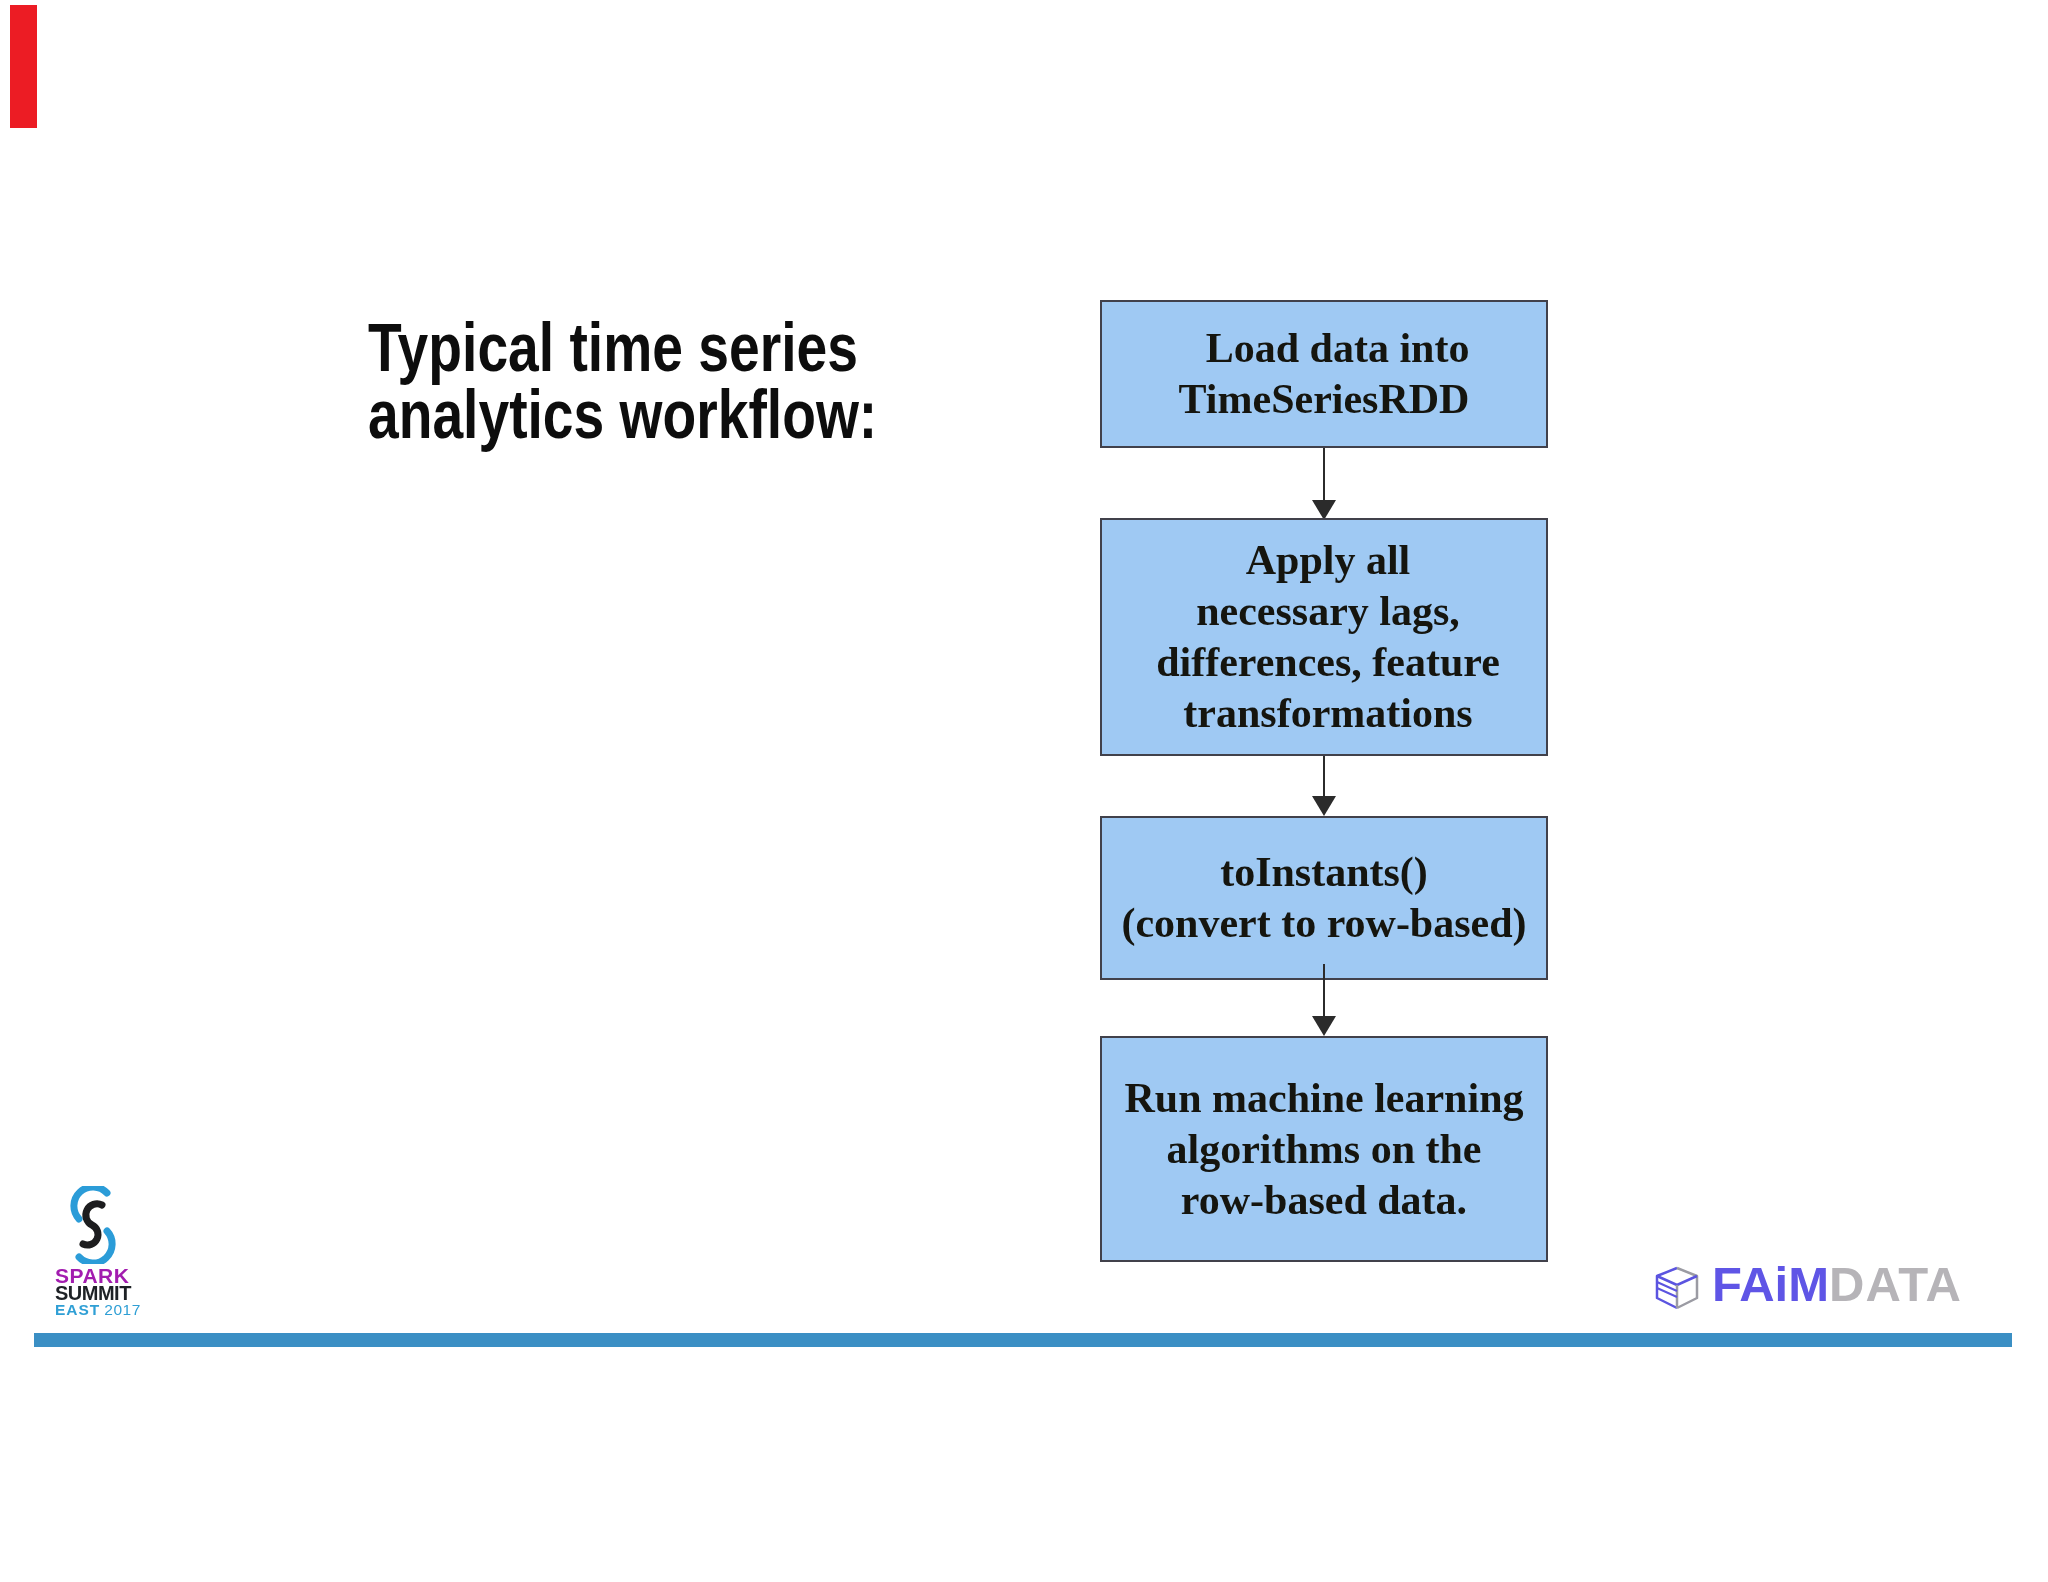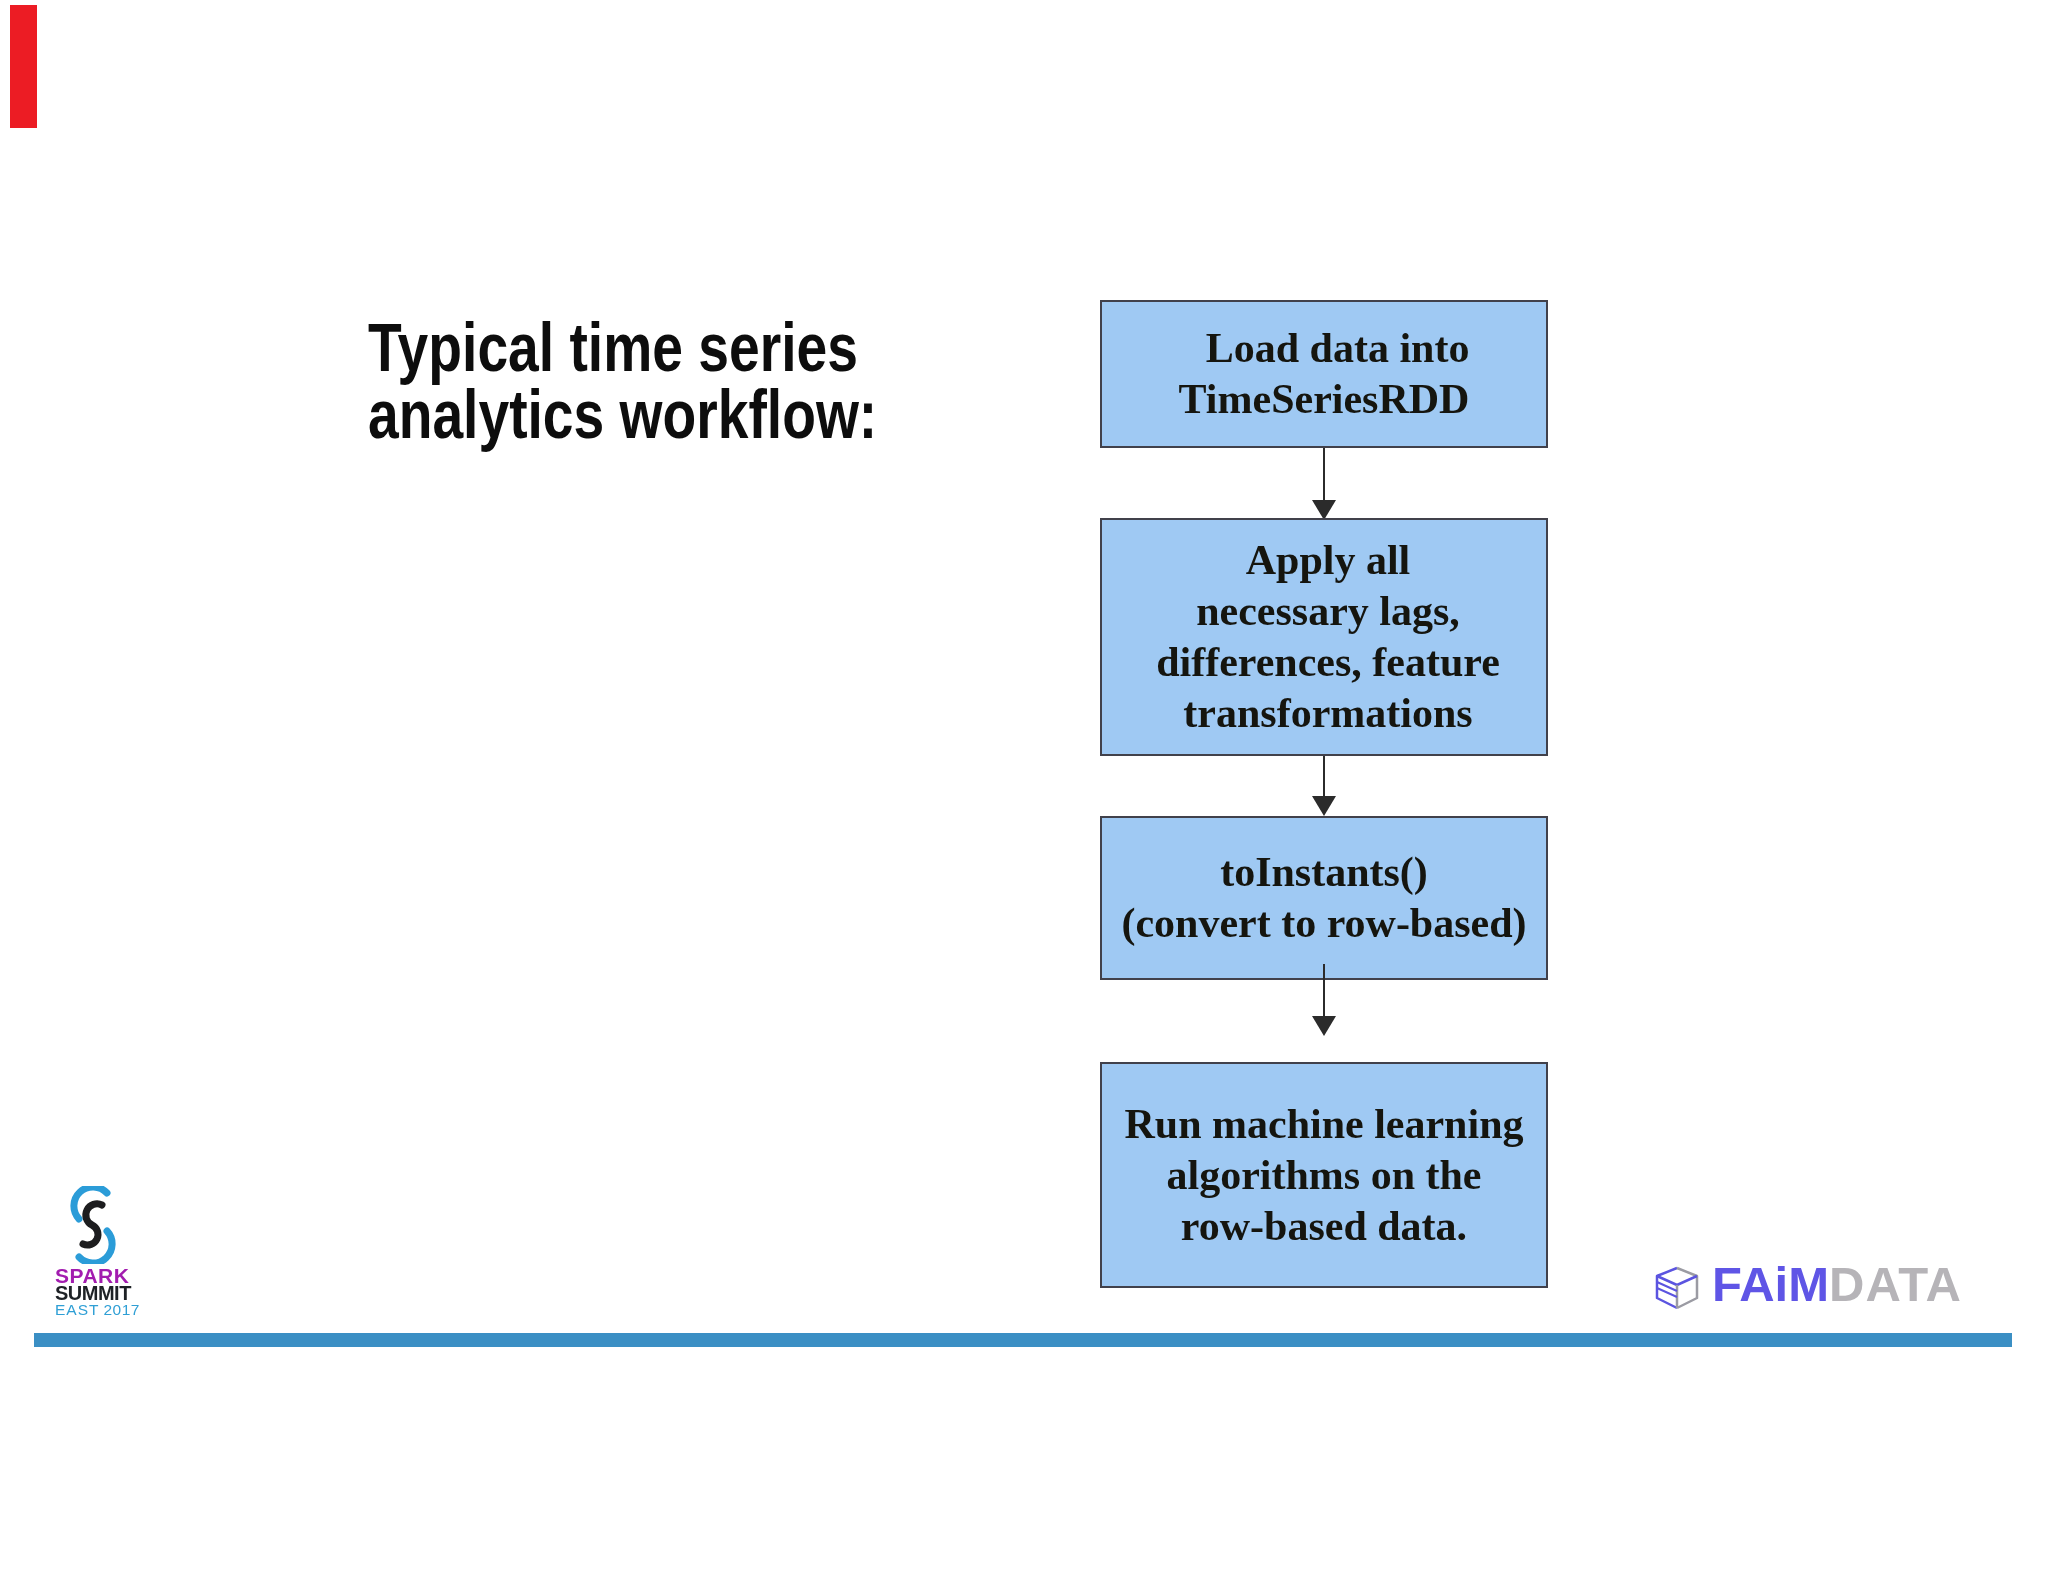--- a/index.html
+++ b/index.html
@@ -37,21 +37,21 @@
   }
   .flow-box .box-text{
     font-family:"Liberation Serif", serif;
     font-weight:bold;color:#15150f;
     font-size:42px;line-height:51px;
     white-space:pre-line;
   }
   #box1{top:300px;height:148px;text-align:right;}
   #box2{top:518px;height:238px;padding-left:8px;}
   #box3{top:816px;height:164px;}
-  #box4{top:1036px;height:226px;margin-top:26px;}
+  #box4{top:1036px;height:226px;}
 
   
   .arrow-line{
     position:absolute;left:1323px;width:2px;background:#2b2b2b;
   }
   .arrow-head{
     position:absolute;left:1312px;width:0;height:0;
     border-left:12px solid transparent;
     border-right:12px solid transparent;
     border-top:20px solid #2b2b2b;
@@ -59,21 +59,21 @@
   #arrow1-line{top:448px;height:54px;}   #arrow1-head{top:500px;}
   #arrow2-line{top:756px;height:42px;}   #arrow2-head{top:796px;}
   #arrow3-line{top:964px;height:54px;}   #arrow3-head{top:1016px;}
 
   
   .spark-logo{position:absolute;left:54px;top:1184px;width:140px;height:140px;}
   .spark-swirl{position:absolute;left:14px;top:2px;}
   .spark-line1{position:absolute;left:1px;top:80px;font-size:21px;font-weight:bold;color:#a21caf;letter-spacing:0.5px;}
   .spark-line2{position:absolute;left:1px;top:98px;font-size:20px;font-weight:bold;color:#1e2226;letter-spacing:-0.5px;text-align:right;}
   .spark-line3{position:absolute;left:1px;top:117px;font-size:15.5px;color:#2f9fd5;}
-  .spark-line3 .east{font-weight:normal;letter-spacing:1px;}
+  .spark-line3 .east{font-weight:bold;letter-spacing:1px;}
   .spark-line3 .year{font-weight:500;letter-spacing:0.5px;margin-left:4px;}
 
   
   .faimdata-logo{position:absolute;left:1650px;top:1256px;width:360px;height:60px;}
   .faim-cube{position:absolute;left:3px;top:9px;}
   .faim-text{
     position:absolute;left:62px;top:0;
     font-size:49px;font-weight:bold;line-height:56px;letter-spacing:0px;
   }
   .faim-text .faim{color:#5f55e6;}

